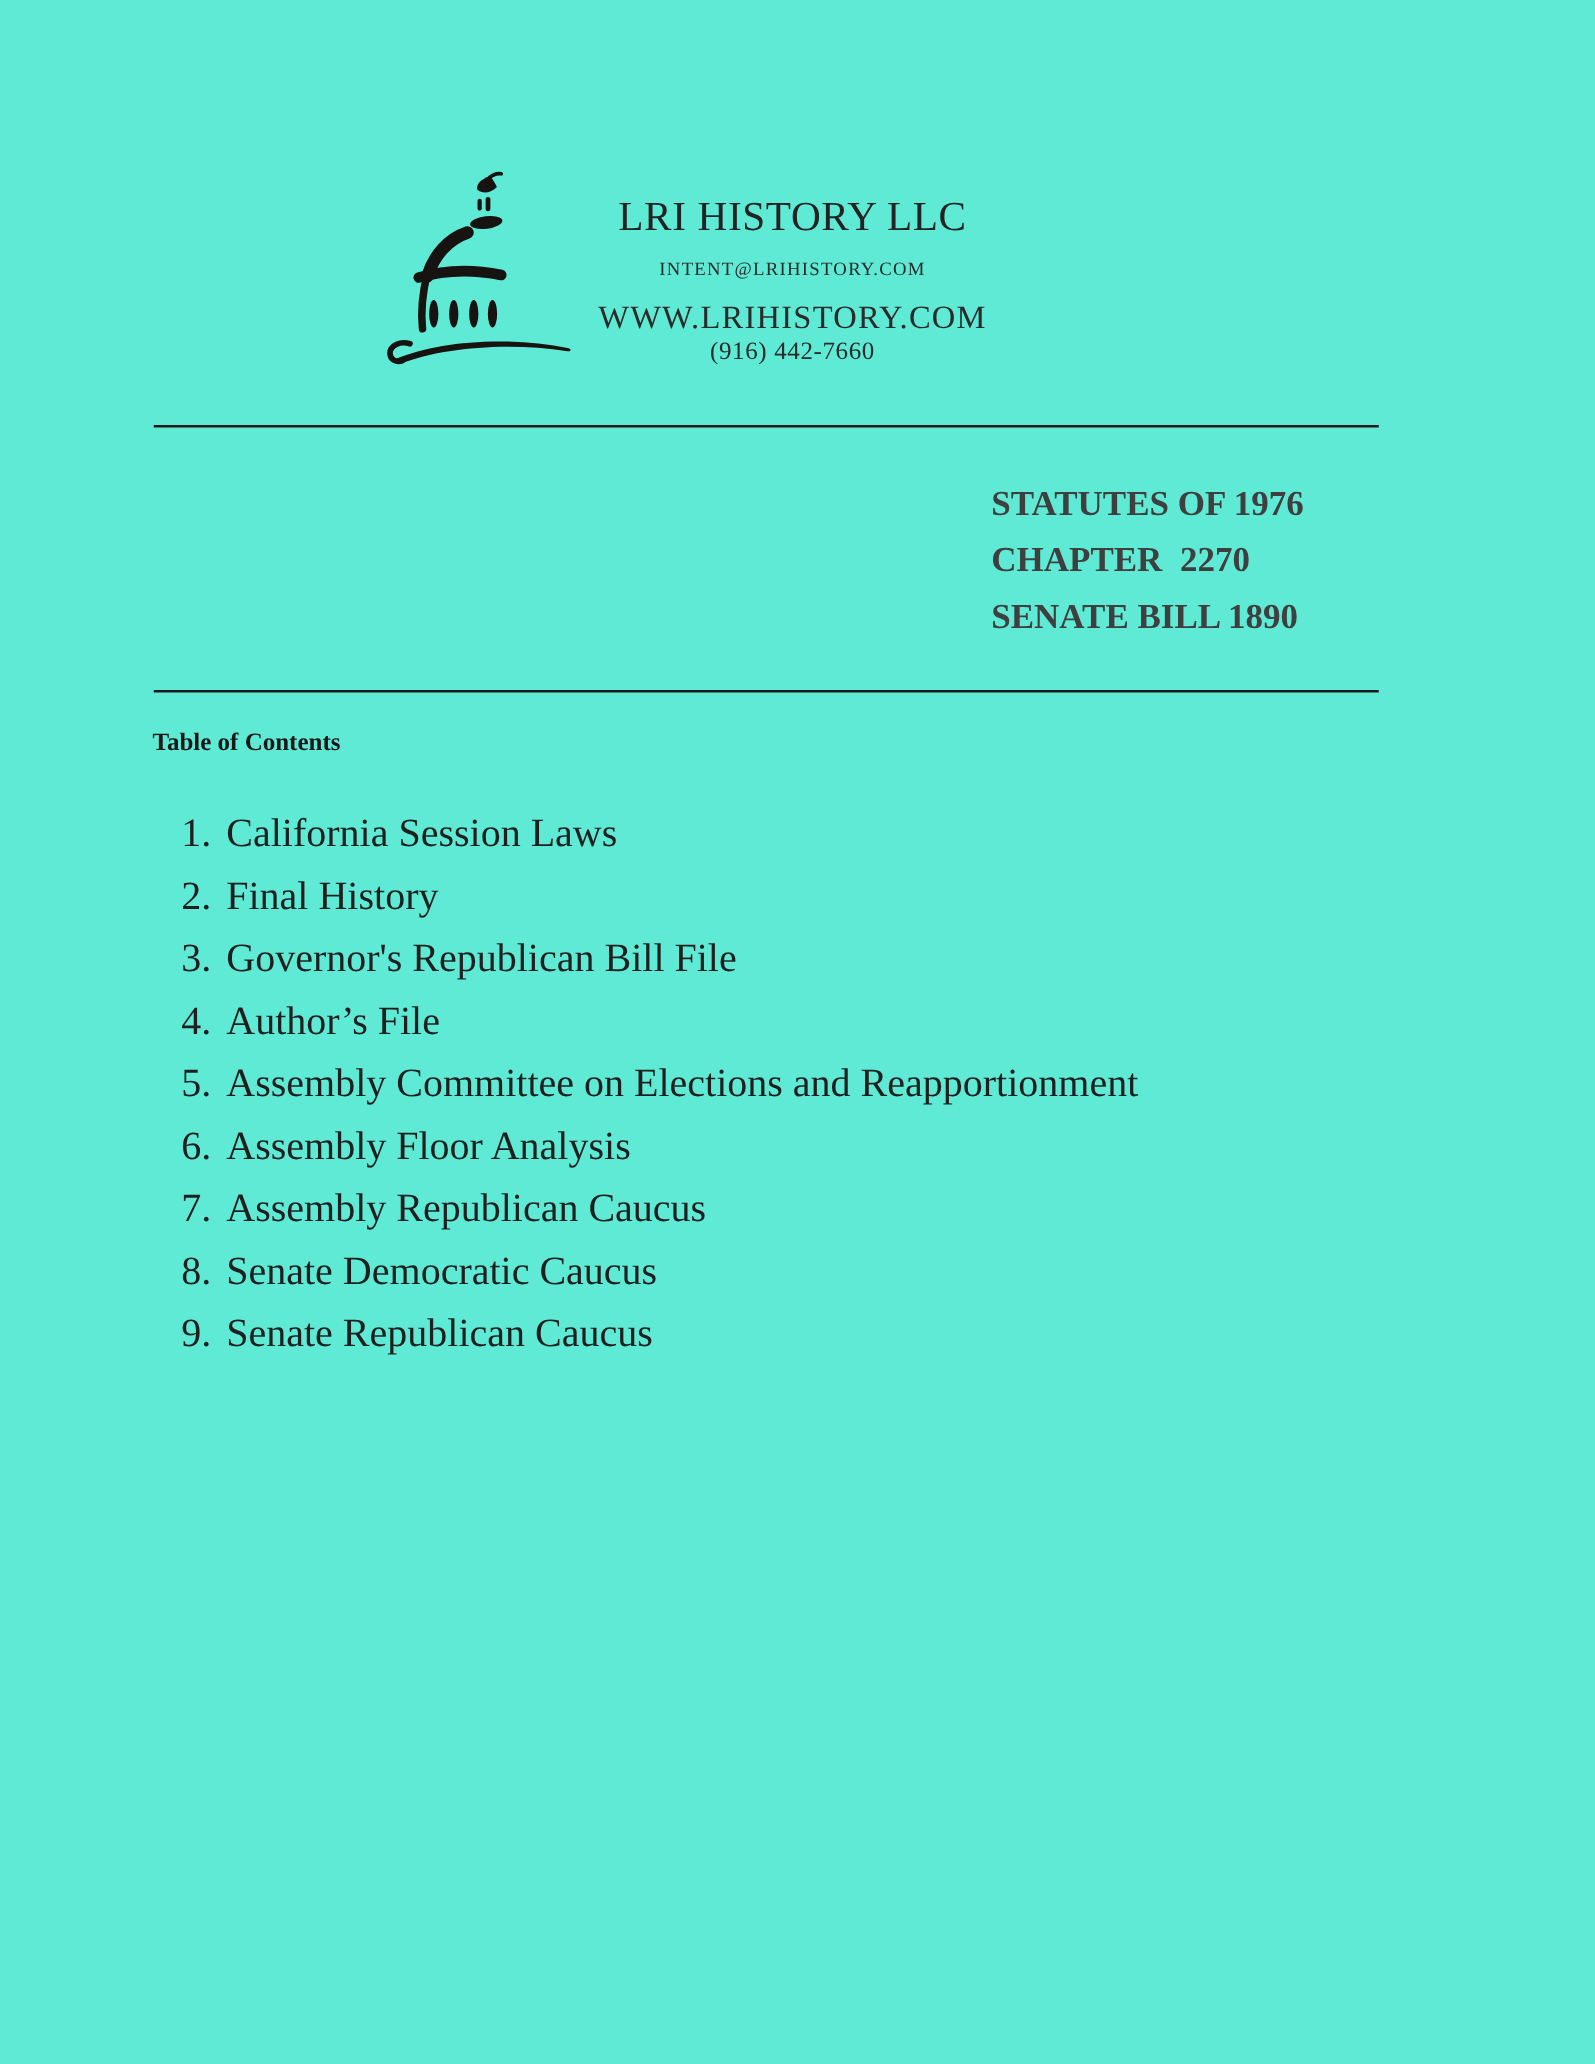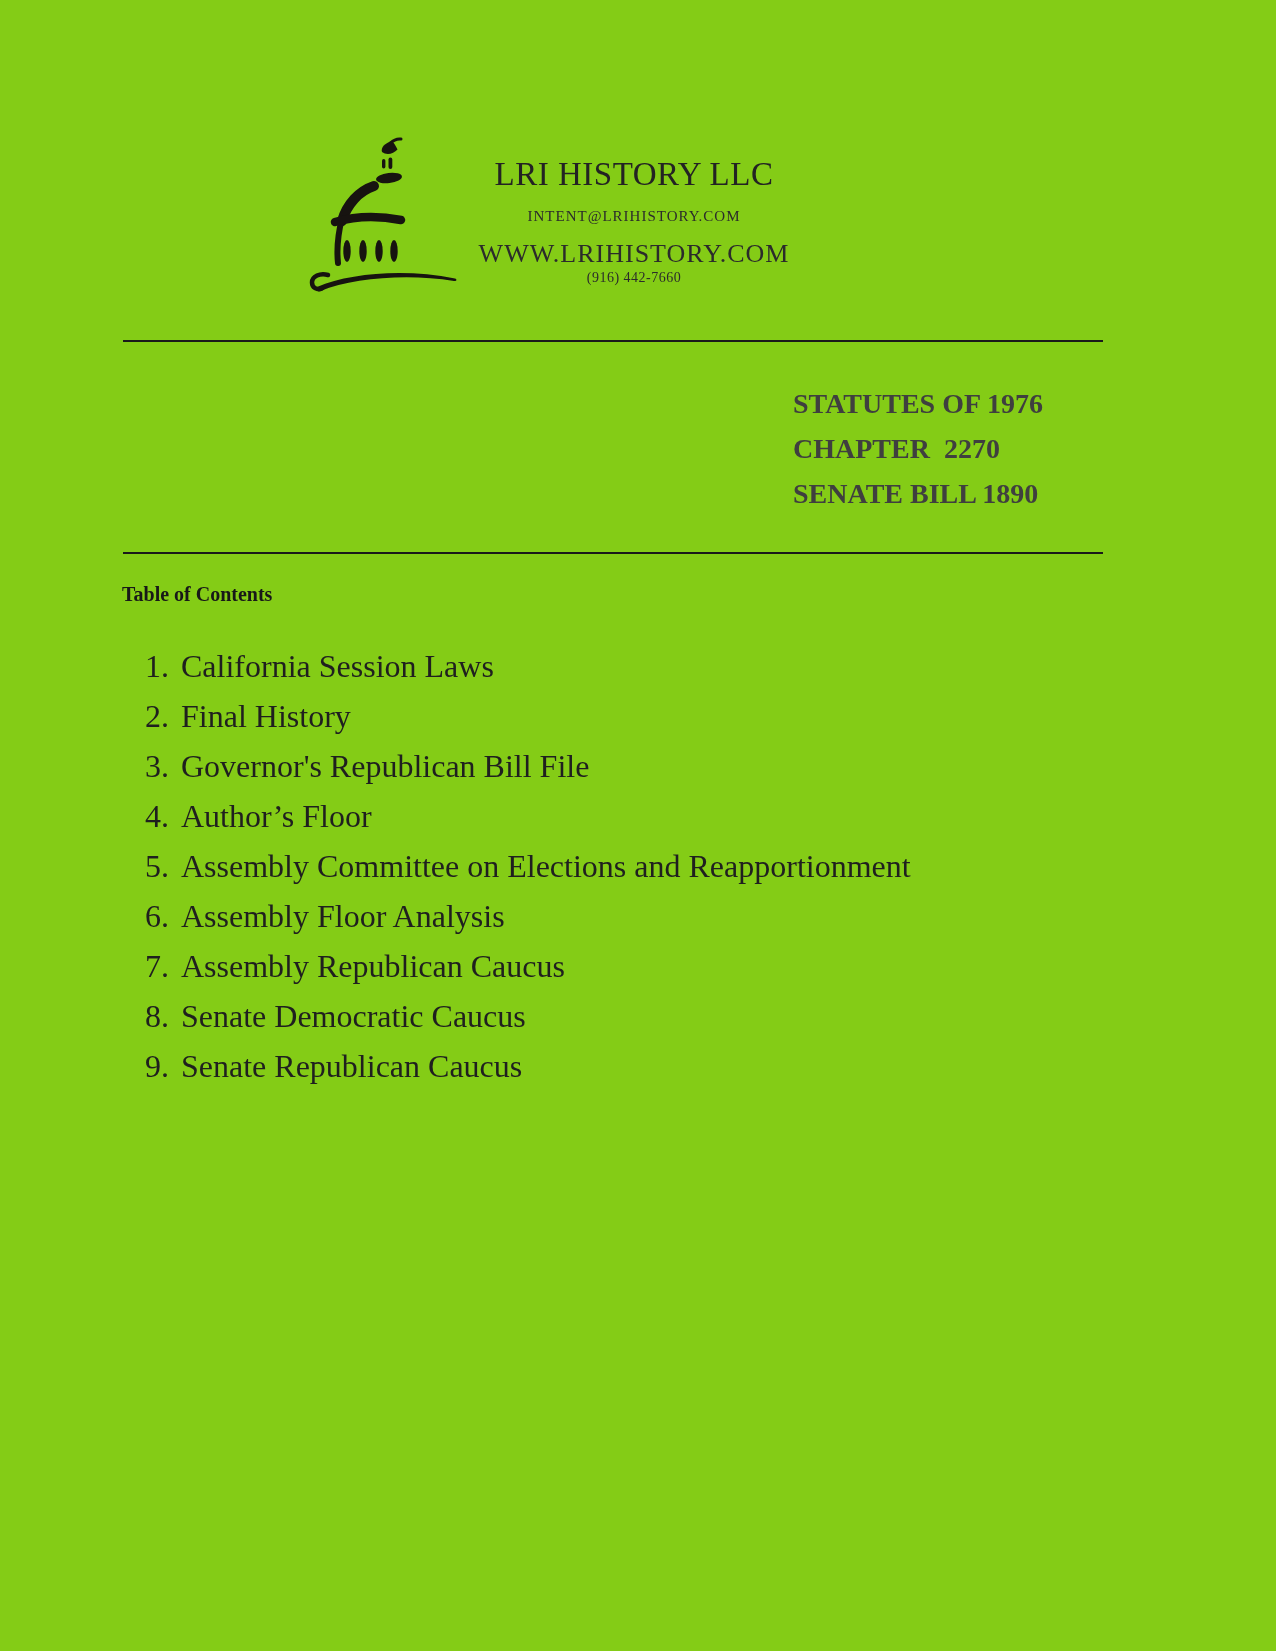--- a/index.html
+++ b/index.html
@@ -4,21 +4,21 @@
 <style>
   html, body {
     margin: 0;
     padding: 0;
     background: #ffffff;
   }
   .page {
     position: relative;
     width: 1276px;
     height: 1651px;
-    background: #84cc16;
+    background: #5eead4;
     font-family: "Liberation Serif", "DejaVu Serif", serif;
     color: #1f1f1f;
     overflow: hidden;
   }
 
   
   .logo {
     position: absolute;
     left: 295px;
     top: 112px;
@@ -60,21 +60,21 @@
     font-size: 26px;
     letter-spacing: 1px;
     color: #2b2b2b;
     white-space: nowrap;
   }
   .phone {
     position: absolute;
     left: 0;
     top: 270px;
     width: 100%;
-    font-size: 14px;
+    font-size: 20px;
     letter-spacing: 0.5px;
     color: #2b2b2b;
     white-space: nowrap;
   }
 
   
   .rule {
     position: absolute;
     left: 123px;
     width: 980px;
@@ -188,21 +188,21 @@
   </div>
 
   <div class="rule rule-bottom"></div>
 
   <h1 class="toc-title">Table of Contents</h1>
 
   <ol class="toc-list">
     <li>California Session Laws</li>
     <li>Final History</li>
     <li>Governor's Republican Bill File</li>
-    <li>Author’s Floor</li>
+    <li>Author’s File</li>
     <li>Assembly Committee on Elections and Reapportionment</li>
     <li>Assembly Floor Analysis</li>
     <li>Assembly Republican Caucus</li>
     <li>Senate Democratic Caucus</li>
     <li>Senate Republican Caucus</li>
   </ol>
 
 </div>
 
 </body></html>

